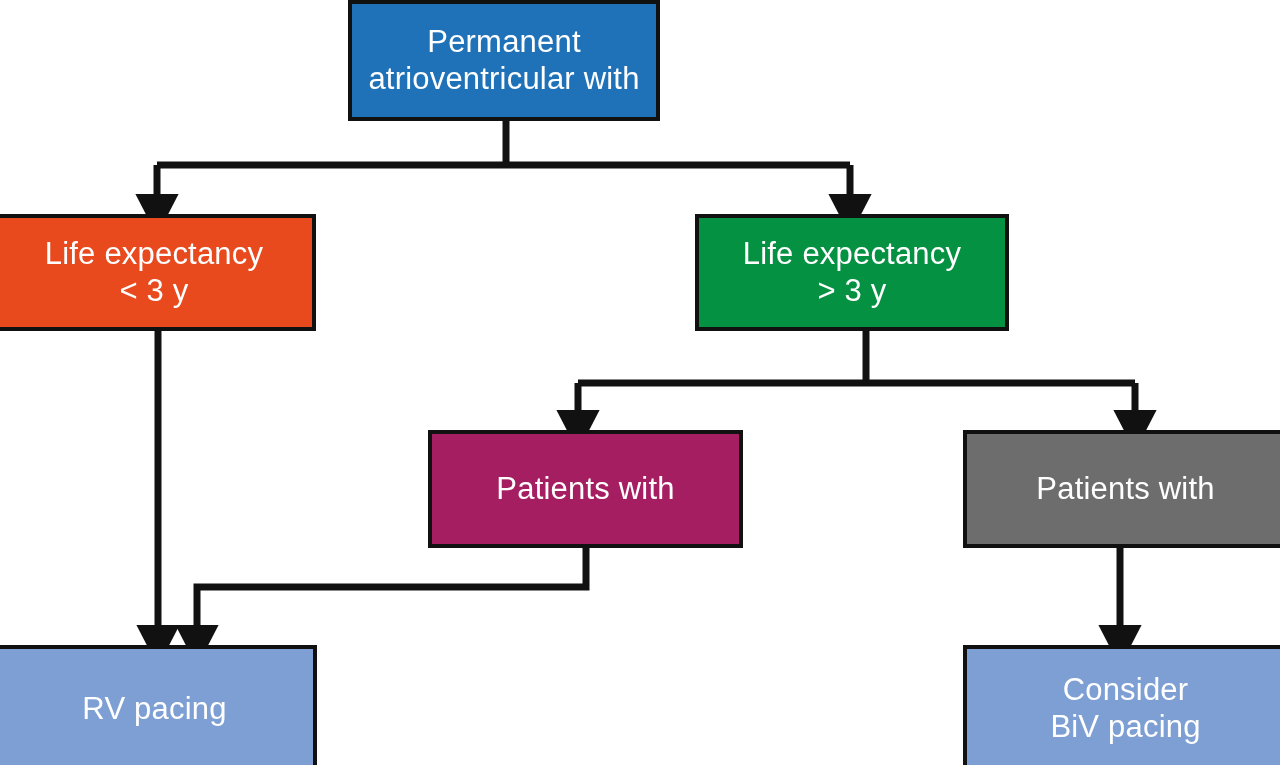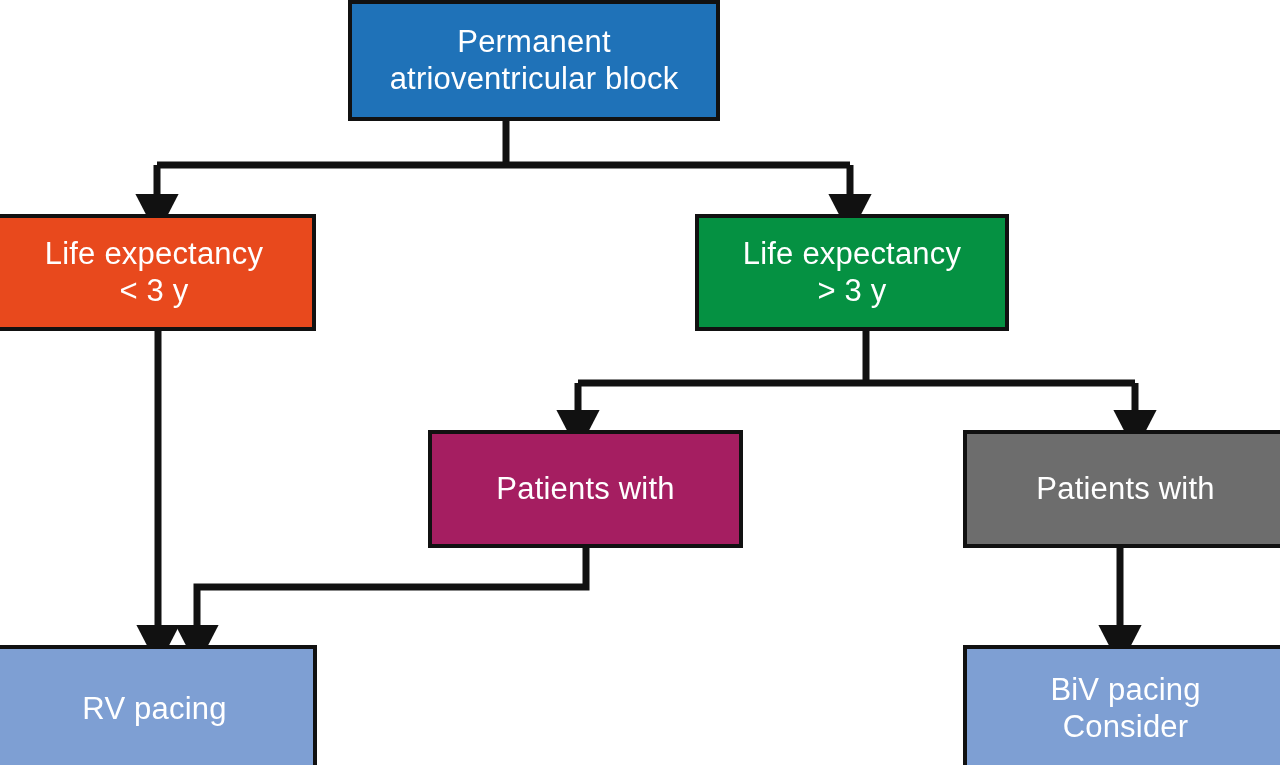--- a/index.html
+++ b/index.html
@@ -37,21 +37,21 @@
     color: #ffffff;
     line-height: 1.18;
     letter-spacing: 0.2px;
     z-index: 5;
   }
   .node .line {
     display: block;
     white-space: nowrap;
   }
   
-  #node-root      { left: 348px;  top: 0px;    width: 372px; height: 121px; font-size: 31px; }
+  #node-root      { left: 348px;  top: 0px;    width: 312px; height: 121px; font-size: 31px; }
   #node-life-lt3  { left: -8px;   top: 214px;  width: 324px; height: 117px; font-size: 31px; }
   #node-life-gt3  { left: 695px;  top: 214px;  width: 314px; height: 117px; font-size: 31px; }
   #node-ef-gt40   { left: 428px;  top: 430px;  width: 315px; height: 118px; font-size: 31px; }
   #node-ef-lt40   { left: 963px;  top: 430px;  width: 325px; height: 118px; font-size: 31px; }
   #node-rv-pacing { left: -8px;   top: 645px;  width: 325px; height: 128px; font-size: 31px; }
   #node-biv       { left: 963px;  top: 645px;  width: 325px; height: 128px; font-size: 31px; }
 </style>
 </head>
 <body>
 
@@ -82,21 +82,21 @@
       <path d="M1135,383 L1135,414" marker-end="url(#arrowhead)"></path>
 
       <path d="M586,548 L586,587 L197,587 L197,629" marker-end="url(#arrowhead)"></path>
 
       <path d="M1120,548 L1120,629" marker-end="url(#arrowhead)"></path>
     </g>
   </svg>
 
   <div class="node" id="node-root" style="background: rgb(31, 114, 184); color: rgb(255, 255, 255);">
     <span class="line">Permanent</span>
-    <span class="line">atrioventricular block</span>
+    <span class="line">atrioventricular with</span>
   </div>
 
   <div class="node" id="node-life-lt3" style="background: rgb(232, 73, 29); color: rgb(255, 255, 255);">
     <span class="line">Life expectancy</span>
     <span class="line">&lt; 3 y</span>
   </div>
 
   <div class="node" id="node-life-gt3" style="background: rgb(5, 145, 66); color: rgb(255, 255, 255);">
     <span class="line">Life expectancy</span>
     <span class="line">&gt; 3 y</span>
@@ -108,17 +108,17 @@
 
   <div class="node" id="node-ef-lt40" style="background: rgb(109, 109, 109); color: rgb(255, 255, 255);">
     <span class="line">Patients with</span>
   </div>
 
   <div class="node" id="node-rv-pacing" style="background: rgb(126, 159, 211); color: rgb(255, 255, 255);">
     <span class="line">RV pacing</span>
   </div>
 
   <div class="node" id="node-biv" style="background: rgb(126, 159, 211); color: rgb(255, 255, 255);">
+    <span class="line">Consider</span>
     <span class="line">BiV pacing</span>
-    <span class="line">Consider</span>
   </div>
 
 </div>
 
 </body></html>

